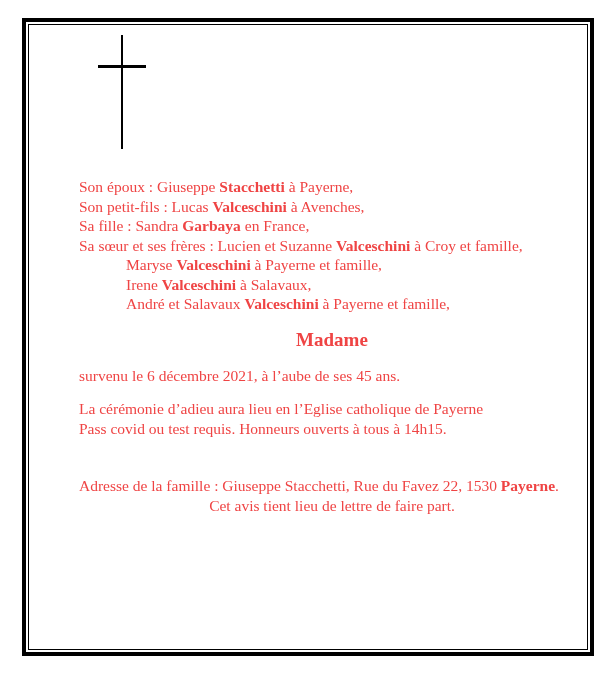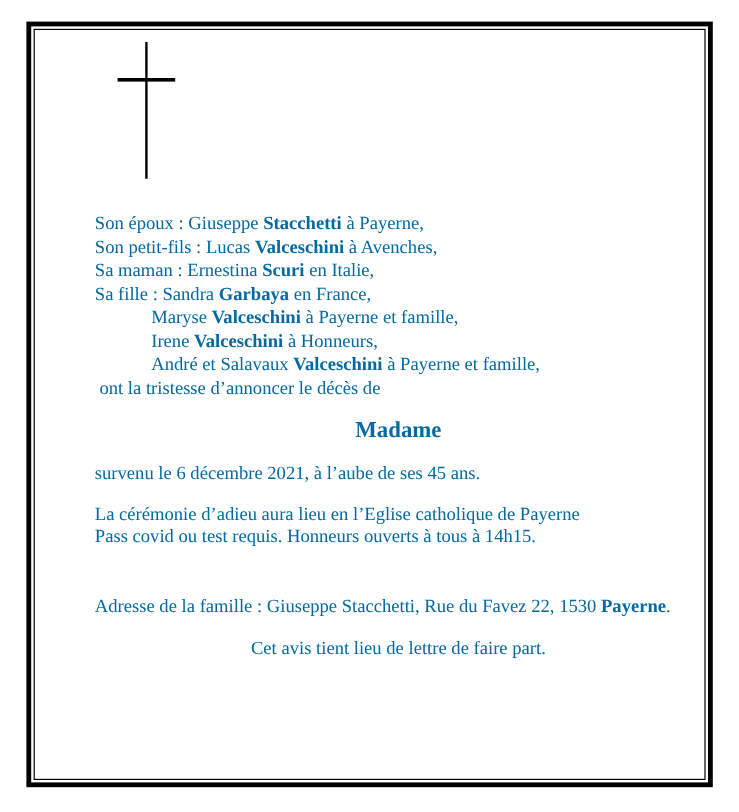--- a/index.html
+++ b/index.html
@@ -6,21 +6,21 @@
     margin: 0;
     padding: 0;
     background: #ffffff;
   }
   .page {
     position: relative;
     width: 616px;
     height: 677px;
     background: #ffffff;
     font-family: "Liberation Serif", "DejaVu Serif", serif;
-    color: #0369a1;
+    color: #ef4444;
     overflow: hidden;
   }
   
   .card-outer {
     position: absolute;
     left: 22px;
     top: 18px;
     width: 572px;
     height: 638px;
     box-sizing: border-box;
@@ -75,44 +75,43 @@
     text-align: center;
     font-weight: bold;
     font-size: 19px;
     line-height: 26px;
   }
   .para { margin: 0; }
   .para.m-survenu  { margin-top: 13px; }
   .para.m-thanks   { margin-top: 19px; }
   .para.m-ceremony { margin-top: 14px; }
   .para.m-address  { margin-top: 38px; }
-  .para.m-closing  { margin-top: 16px; text-align: center; }
+  .para.m-closing  { margin-top: 0; text-align: center; }
 </style>
 </head>
 <body>
 
 <div class="page">
   <div class="card-outer">
     <div class="card-inner">
       <div class="content">
 
         <div class="cross">
           <span class="cross-v"></span>
           <span class="cross-h"></span>
         </div>
 
         <div class="family-block">
             <div class="line"><span>Son époux : Giuseppe </span><span class="bold">Stacchetti</span><span> à Payerne,</span></div>
             <div class="line"><span>Son petit-fils : Lucas </span><span class="bold">Valceschini</span><span> à Avenches,</span></div>
-            <div class="line"><span>Sa maman : Ernestina </span><span class="bold">Scuri</span><span> en Italie,</span></div>
             <div class="line"><span>Sa fille : Sandra </span><span class="bold">Garbaya</span><span> en France,</span></div>
+            <div class="line"><span>Sa sœur et ses frères : Lucien et Suzanne </span><span class="bold">Valceschini</span><span> à Croy et famille,</span></div>
             <div class="line indent"><span>Maryse </span><span class="bold">Valceschini</span><span> à Payerne et famille,</span></div>
-            <div class="line indent"><span>Irene </span><span class="bold">Valceschini</span><span> à Honneurs,</span></div>
+            <div class="line indent"><span>Irene </span><span class="bold">Valceschini</span><span> à Salavaux,</span></div>
             <div class="line indent"><span>André et Salavaux </span><span class="bold">Valceschini</span><span> à Payerne et famille,</span></div>
-            <div class="line"><span> ont la tristesse d’annoncer le décès de</span></div>
           </div>
 
         <div class="title-block">
           <div class="title-line">Madame</div>
         </div>
 
         <div class="para m-survenu">
             <div class="line"><span>survenu le 6 décembre 2021, à l’aube de ses 45 ans.</span></div>
           </div>
 

